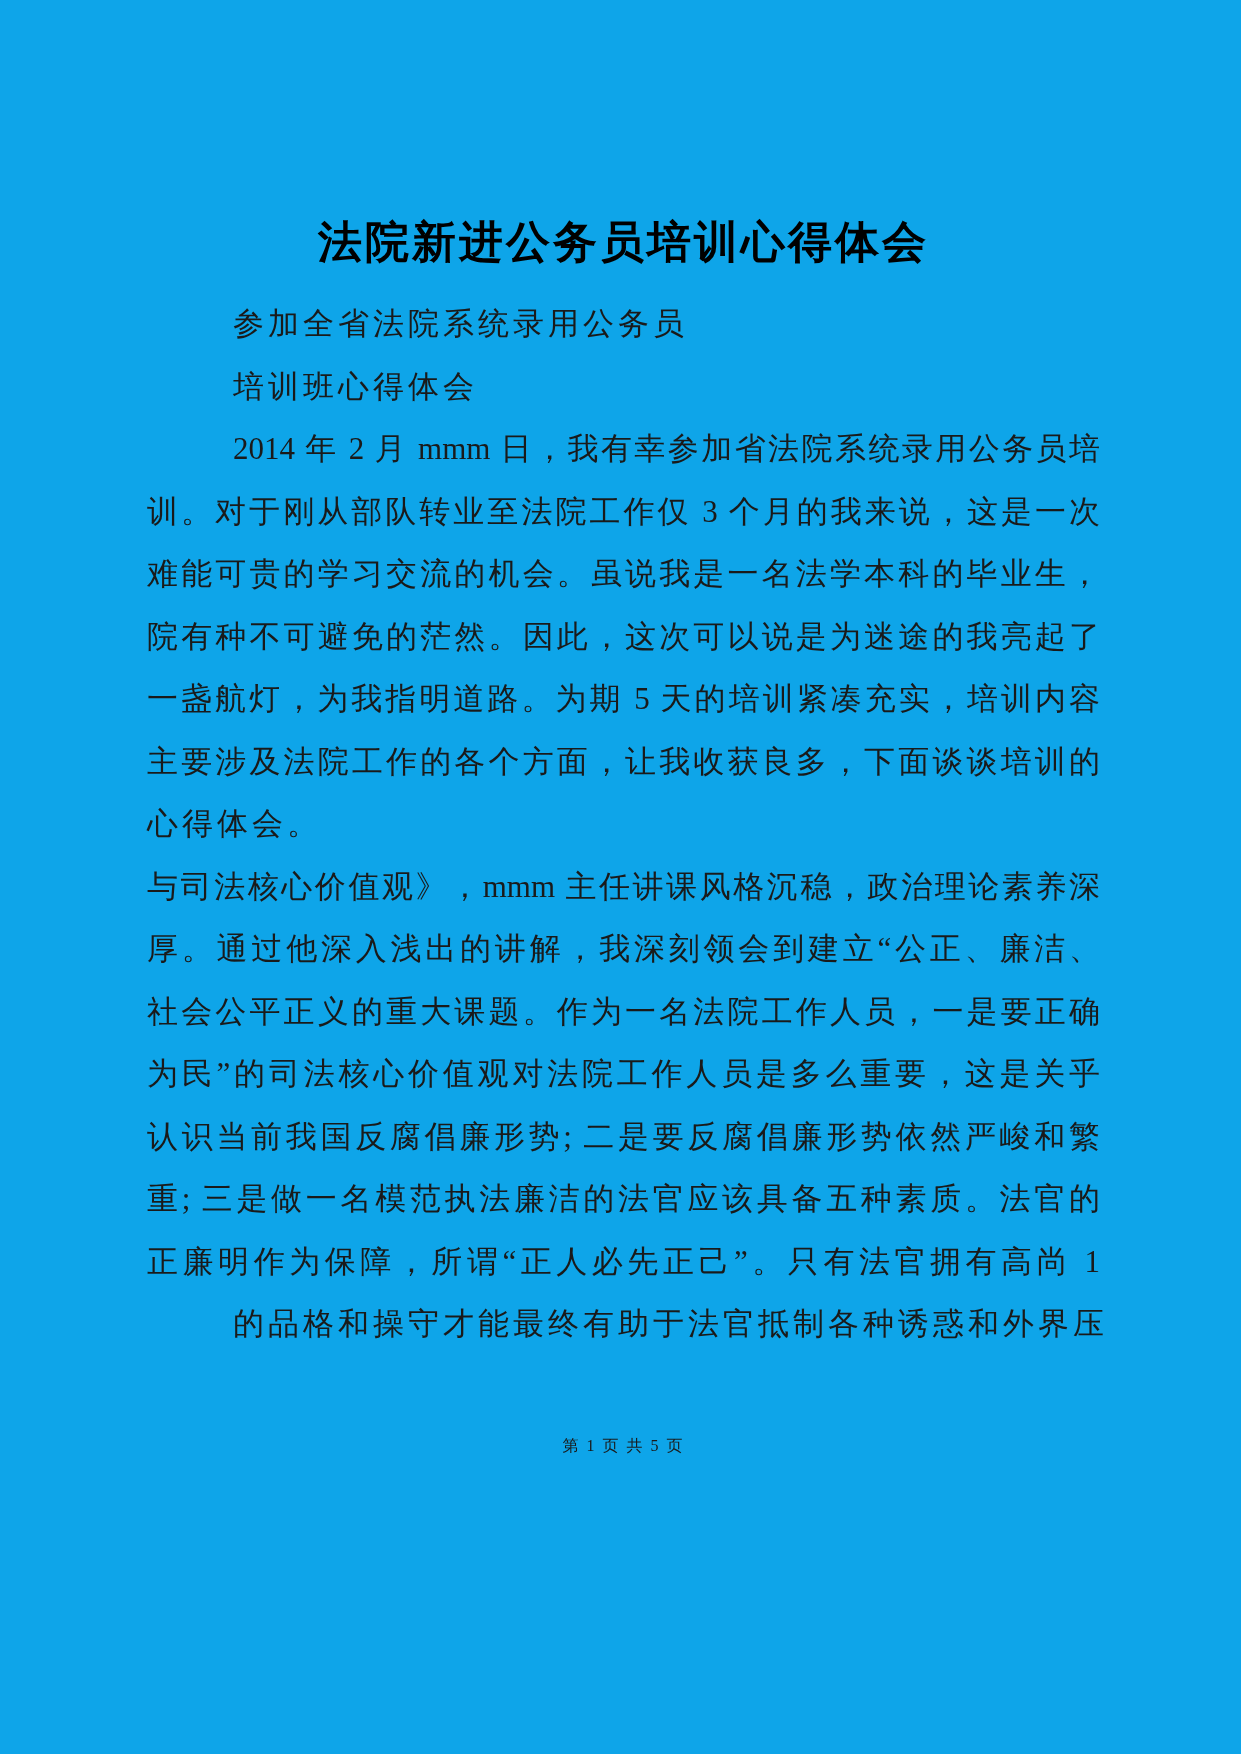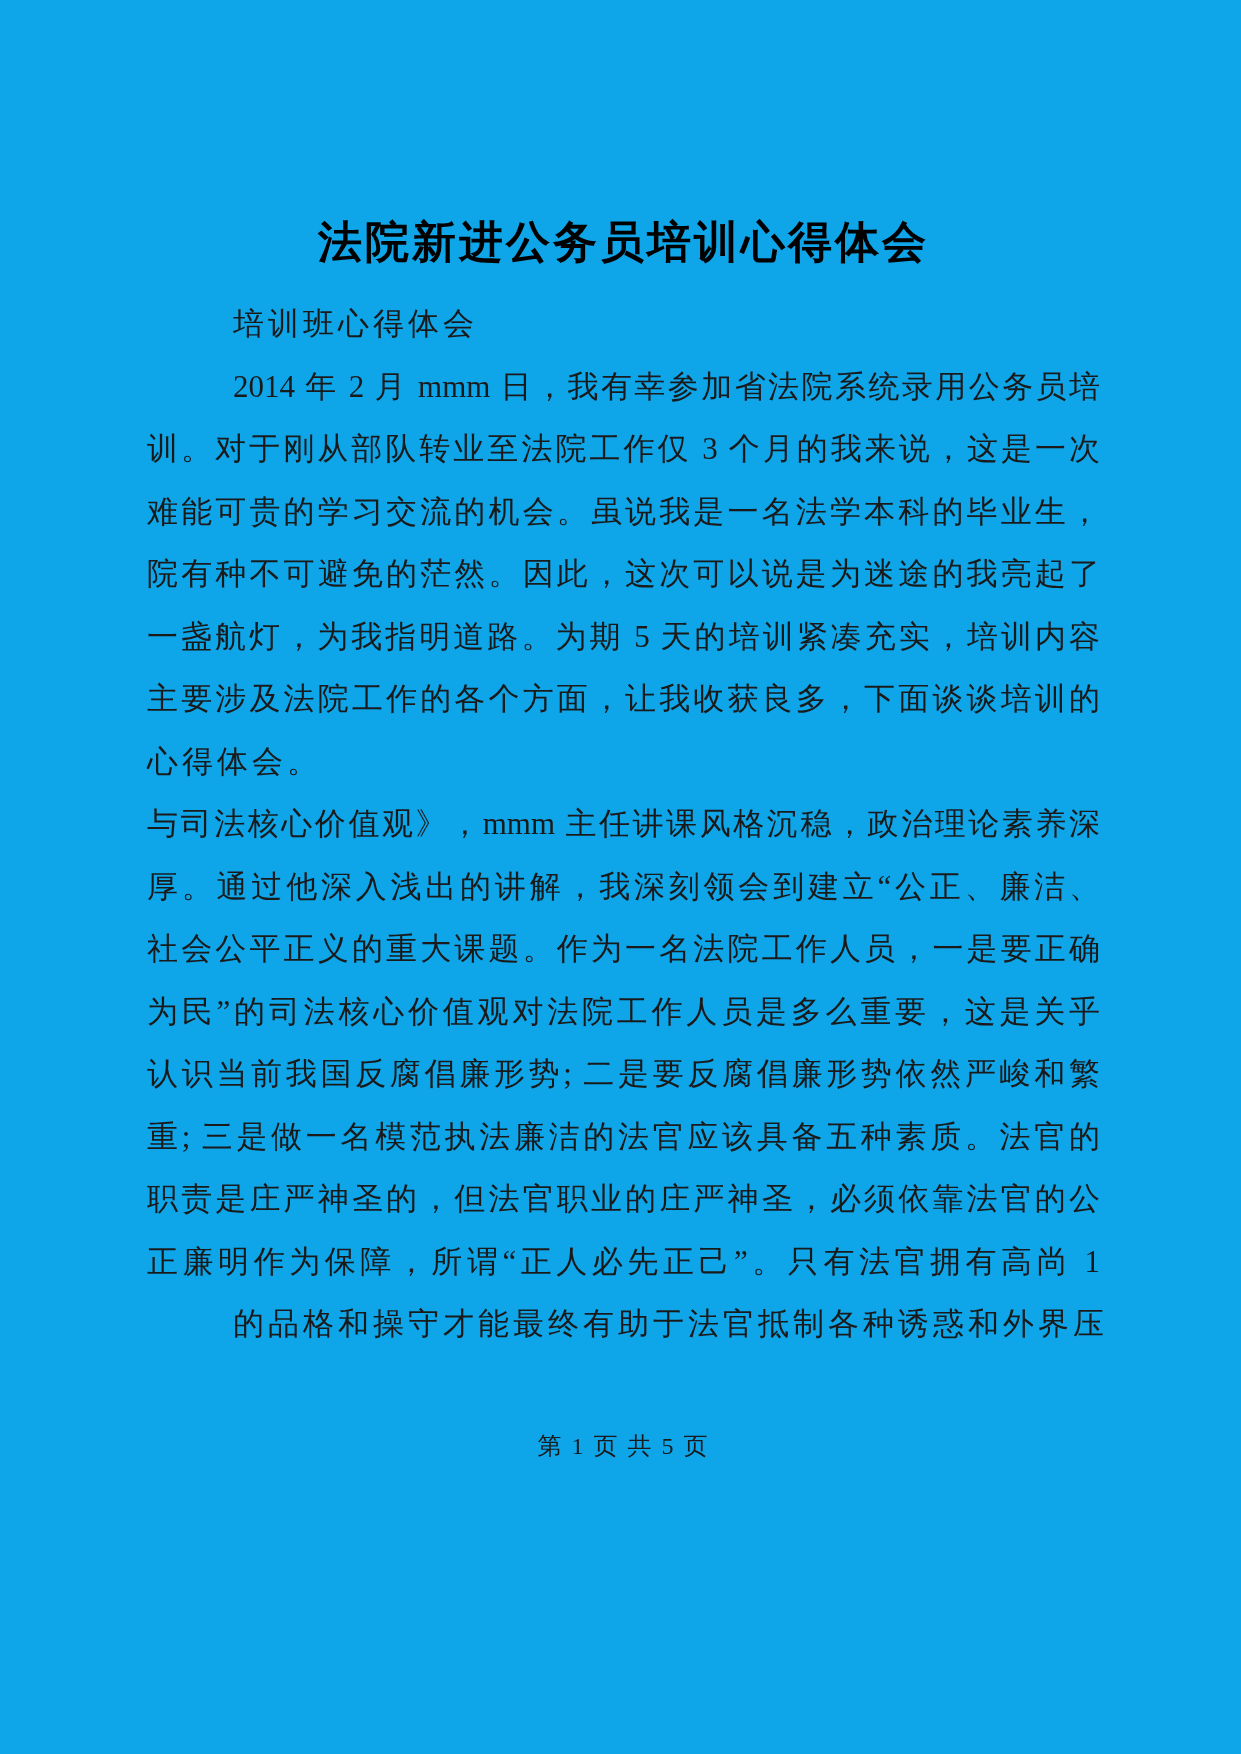--- a/index.html
+++ b/index.html
@@ -45,49 +45,49 @@
     letter-spacing: 0;
     white-space: normal;
     text-align: justify;
     text-align-last: justify;
   }
   .line.indent {
     text-indent: 86px;
   }
   .doc-footer {
     margin-top: 72px;
-    font-size: 24px;
+    font-size: 16px;
     line-height: 36px;
     letter-spacing: 2px;
     text-align: center;
     color: #1a1a1a;
   }
 </style>
 </head>
 <body>
 
 <div class="page">
   <div class="content">
     <div class="doc-title">法院新进公务员培训心得体会</div>
 
     <div class="doc-body">
+        <div class="line indent">参加全省法院系统录用公务员</div>
         <div class="line indent">培训班心得体会</div>
         <div class="line indent justify">2014 年 2 月 mmm 日，我有幸参加省法院系统录用公务员培</div>
         <div class="line justify">训。对于刚从部队转业至法院工作仅 3 个月的我来说，这是一次</div>
         <div class="line justify">难能可贵的学习交流的机会。虽说我是一名法学本科的毕业生，</div>
         <div class="line justify">院有种不可避免的茫然。因此，这次可以说是为迷途的我亮起了</div>
         <div class="line justify">一盏航灯，为我指明道路。为期 5 天的培训紧凑充实，培训内容</div>
         <div class="line justify">主要涉及法院工作的各个方面，让我收获良多，下面谈谈培训的</div>
         <div class="line">心得体会。</div>
         <div class="line justify">与司法核心价值观》，mmm 主任讲课风格沉稳，政治理论素养深</div>
         <div class="line justify">厚。通过他深入浅出的讲解，我深刻领会到建立“公正、廉洁、</div>
         <div class="line justify">社会公平正义的重大课题。作为一名法院工作人员，一是要正确</div>
         <div class="line justify">为民”的司法核心价值观对法院工作人员是多么重要，这是关乎</div>
         <div class="line justify">认识当前我国反腐倡廉形势; 二是要反腐倡廉形势依然严峻和繁</div>
         <div class="line justify">重; 三是做一名模范执法廉洁的法官应该具备五种素质。法官的</div>
-        <div class="line justify">职责是庄严神圣的，但法官职业的庄严神圣，必须依靠法官的公</div>
         <div class="line justify">正廉明作为保障，所谓“正人必先正己”。只有法官拥有高尚 1</div>
         <div class="line indent">的品格和操守才能最终有助于法官抵制各种诱惑和外界压</div>
       </div>
 
     <div class="doc-footer">第 1 页  共 5 页</div>
   </div>
 </div>
 
 </body></html>

